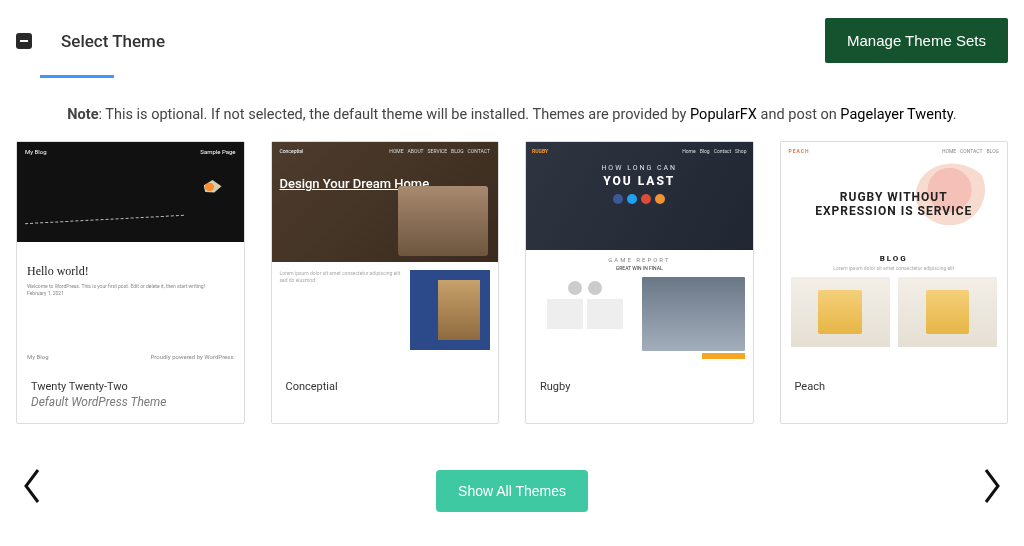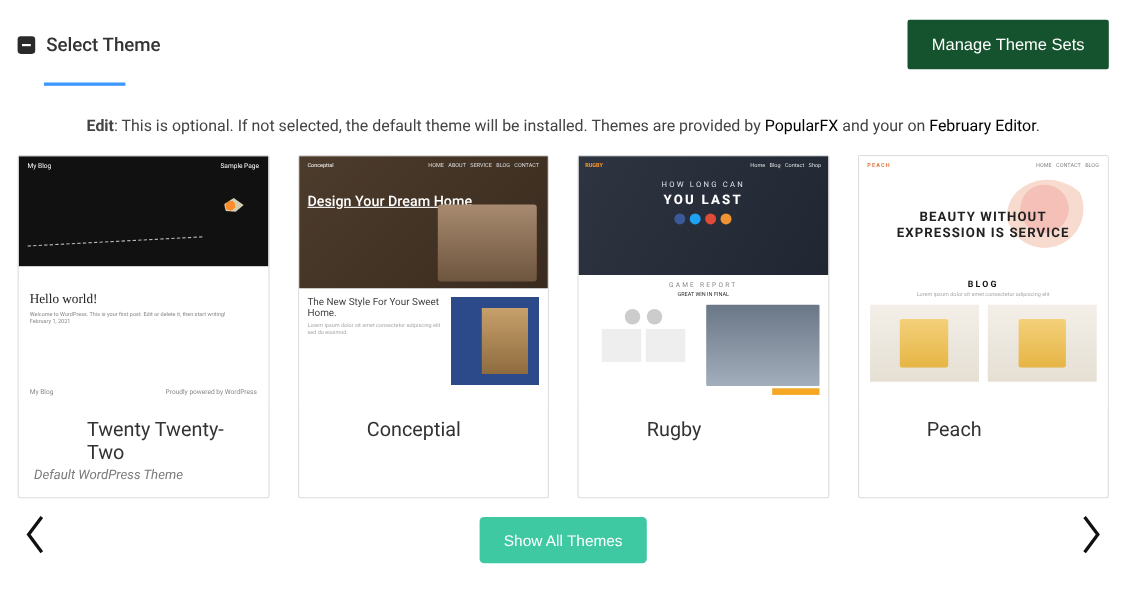--- a/index.html
+++ b/index.html
@@ -40,20 +40,21 @@
     display: block;
     width: 8px;
     height: 2px;
     background: #ffffff;
   }
 
   .section-title {
     font-size: 17px;
     font-weight: 500;
     color: #333;
+    margin-left: 19px;
   }
 
   .tab-underline {
     margin: 12px 0 0 40px;
     width: 74px;
     height: 3px;
     background: #3e97ff;
   }
 
   .manage-btn {
@@ -98,21 +99,21 @@
     width: 100%;
     height: 228px;
     position: relative;
     overflow: hidden;
     display: flex;
     flex-direction: column;
   }
 
   
   .caption { padding: 10px 14px 14px 14px; }
-  .caption .title { font-size: 18px; color: #333; margin-bottom: 2px; margin-left: 48px; }
+  .caption .title { font-size: 11px; color: #333; margin-bottom: 2px; }
   .caption .subtitle { font-size: 12px; color: #7a7a7a; font-style: italic; }
 
   
   .t1-top {
     flex: 0 0 100px;
     background: #111;
     position: relative;
     color: #fff;
     font-size: 6px;
     padding: 6px 8px;
@@ -259,21 +260,21 @@
 <div class="header">
   <div class="header-left">
     <span class="collapse-icon"></span>
     <span class="section-title">Select Theme</span>
   </div>
   <button class="manage-btn">Manage Theme Sets</button>
 </div>
 <div class="tab-underline"></div>
 
 <p class="note">
-  <b>Edit</b><span>: This is optional. If not selected, the default theme will be installed. Themes are provided by </span><a href="#">PopularFX</a><span> and your on </span><a href="#">February Editor</a><span>.</span>
+  <b>Note</b><span>: This is optional. If not selected, the default theme will be installed. Themes are provided by </span><a href="#">PopularFX</a><span> and post on </span><a href="#">Pagelayer Twenty</a><span>.</span>
 </p>
 
 <div class="cards">
 
   <div class="card">
     <div class="thumb">
       <div class="t1-top">
         <div class="nav">
           <span>My Blog</span>
           <span style="margin-left:auto">Sample Page</span>
@@ -302,21 +303,20 @@
       <div class="t2-top">
         <div class="t2-nav">
           <span>Conceptial</span>
           <span class="links"><span>HOME</span><span>ABOUT</span><span>SERVICE</span><span>BLOG</span><span>CONTACT</span></span>
         </div>
         <div class="t2-headline">Design Your Dream Home</div>
         <div class="t2-ppl"></div>
       </div>
       <div class="t2-bottom">
         <div class="t2-text">
-          <div class="h">The New Style For Your Sweet Home.</div>
           <div style="color:#aaa;font-size:5px;line-height:1.3">Lorem ipsum dolor sit amet consectetur adipiscing elit sed do eiusmod.</div>
         </div>
         <div class="t2-img"></div>
       </div>
     </div>
     <div class="caption">
       <div class="title">Conceptial</div>
     </div>
   </div>
 
@@ -361,21 +361,21 @@
   </div>
 
   <div class="card">
     <div class="thumb t4">
       <div class="t4-nav">
         <span class="t4-logo">PEACH</span>
         <span><span style="margin-left:4px">HOME</span><span style="margin-left:4px">CONTACT</span><span style="margin-left:4px">BLOG</span></span>
       </div>
       <div class="t4-hero">
         <div class="flower"></div>
-        <div class="t4-h1">BEAUTY WITHOUT</div>
+        <div class="t4-h1">RUGBY WITHOUT</div>
         <div class="t4-h1">EXPRESSION IS SERVICE</div>
       </div>
       <div class="t4-section">BLOG</div>
       <div class="t4-sub">Lorem ipsum dolor sit amet consectetur adipiscing elit</div>
       <div class="t4-prods">
         <div class="t4-prod"></div>
         <div class="t4-prod"></div>
       </div>
     </div>
     <div class="caption">

